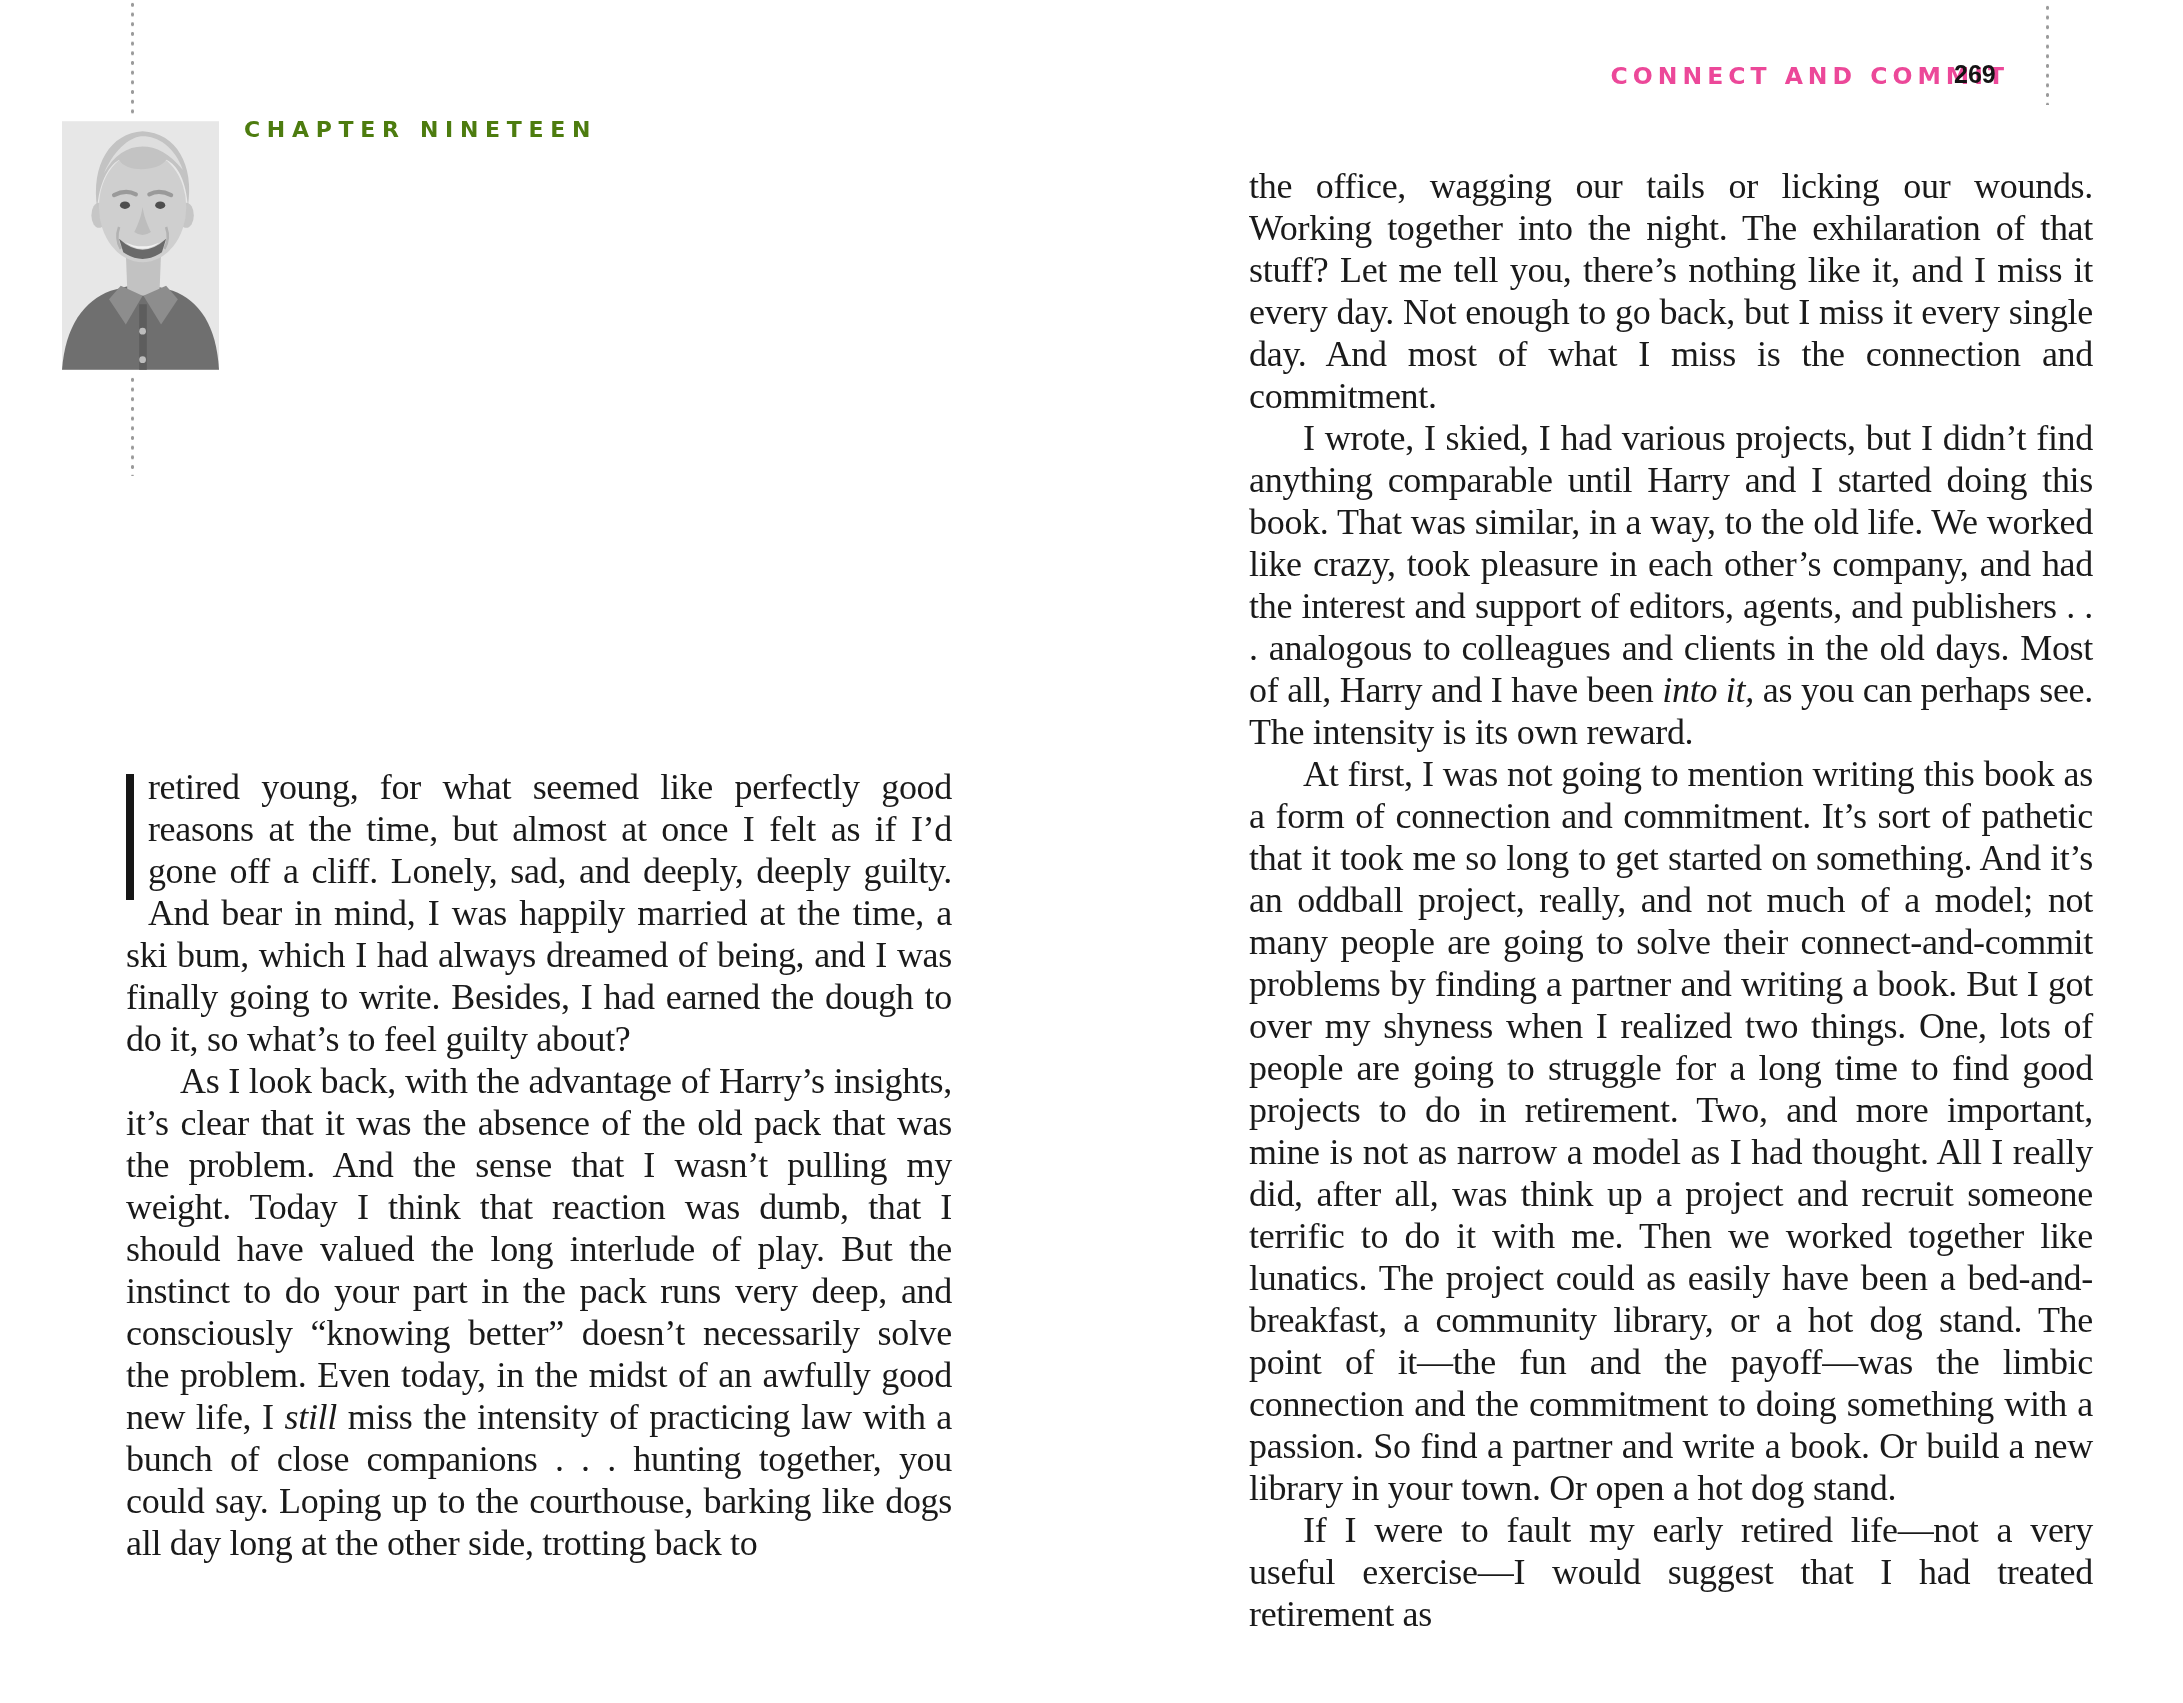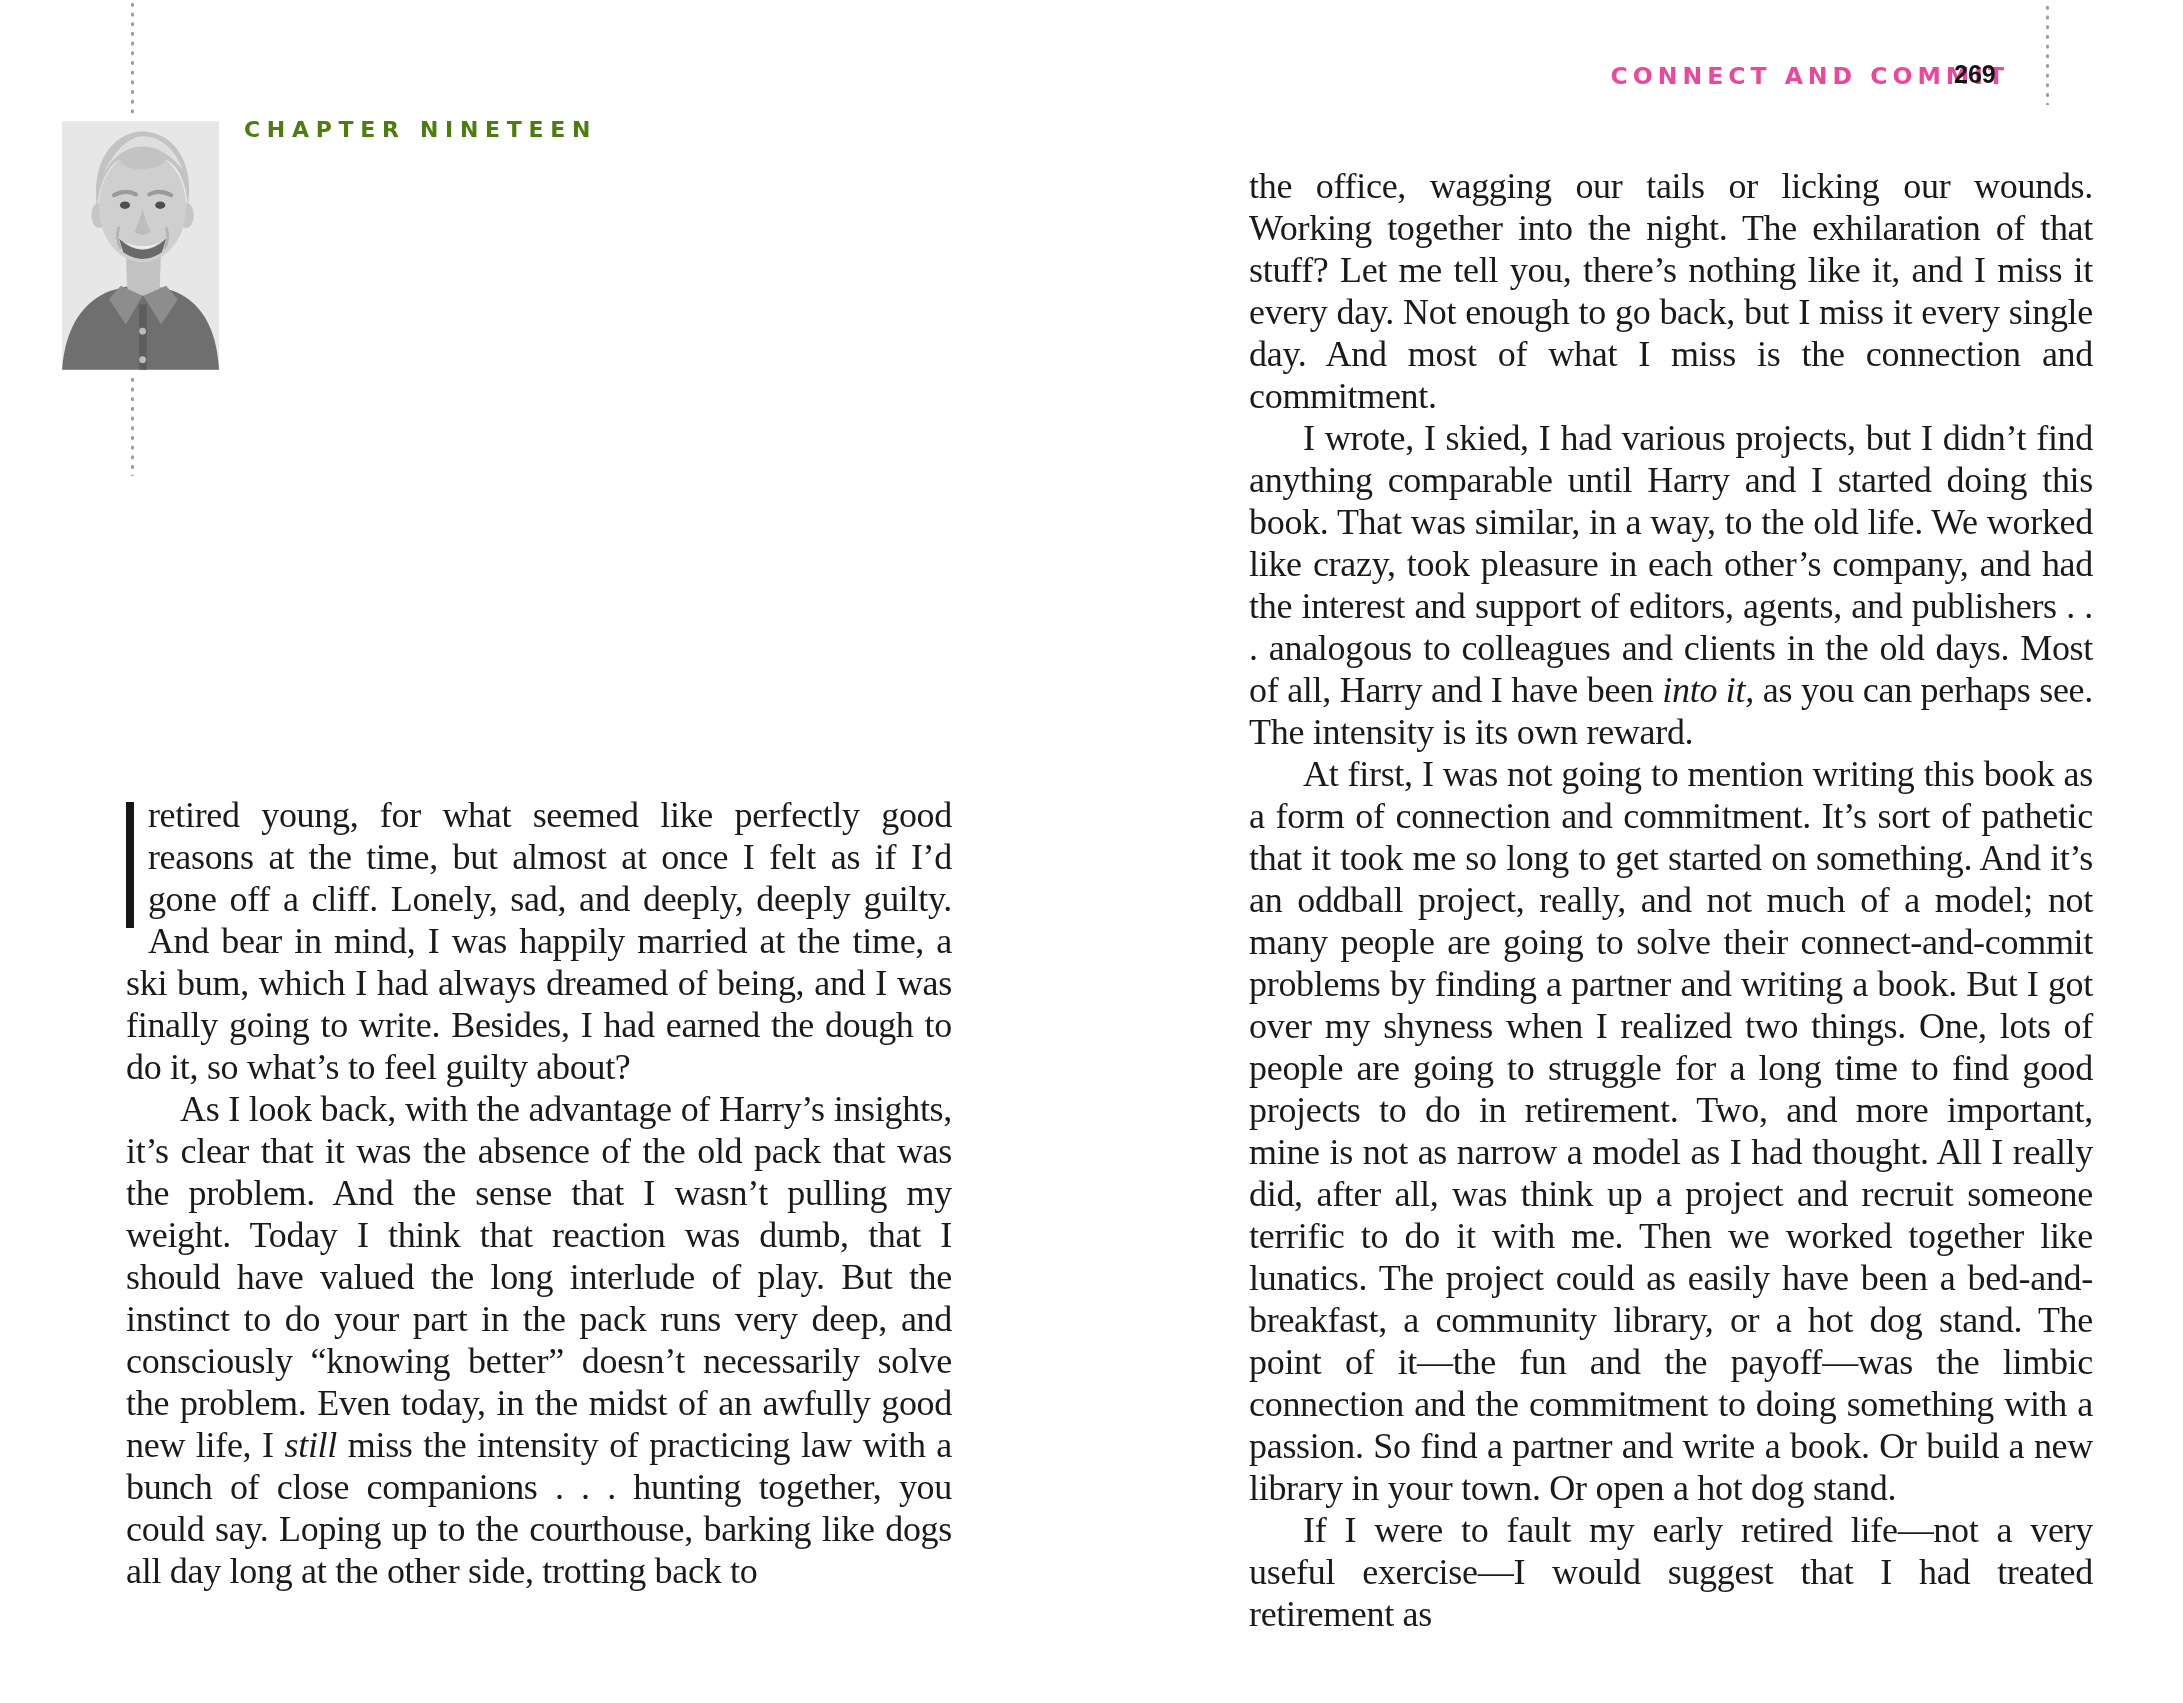--- a/index.html
+++ b/index.html
@@ -56,21 +56,21 @@
   }
 
   
   .body-col{
     position:absolute;
     font-size:36px; line-height:42px;
     letter-spacing:-0.3px;
     text-align:justify;
     color:#1a1a1a;
   }
-  #left-col {left:126px;  top:794px; width:826px;}
+  #left-col {left:126px;  top:766px; width:826px;}
   #right-col{left:1249px; top:165px; width:844px;}
   .body-para{margin:0; padding:0;}
   .body-para.indent{text-indent:54px;}
   .body-para i{}
   .dropcap-bar{
     float:left;
     width:7.6px; height:126px;
     background:#161616;
     margin:7.6px 14.3px 0 0;
   }

